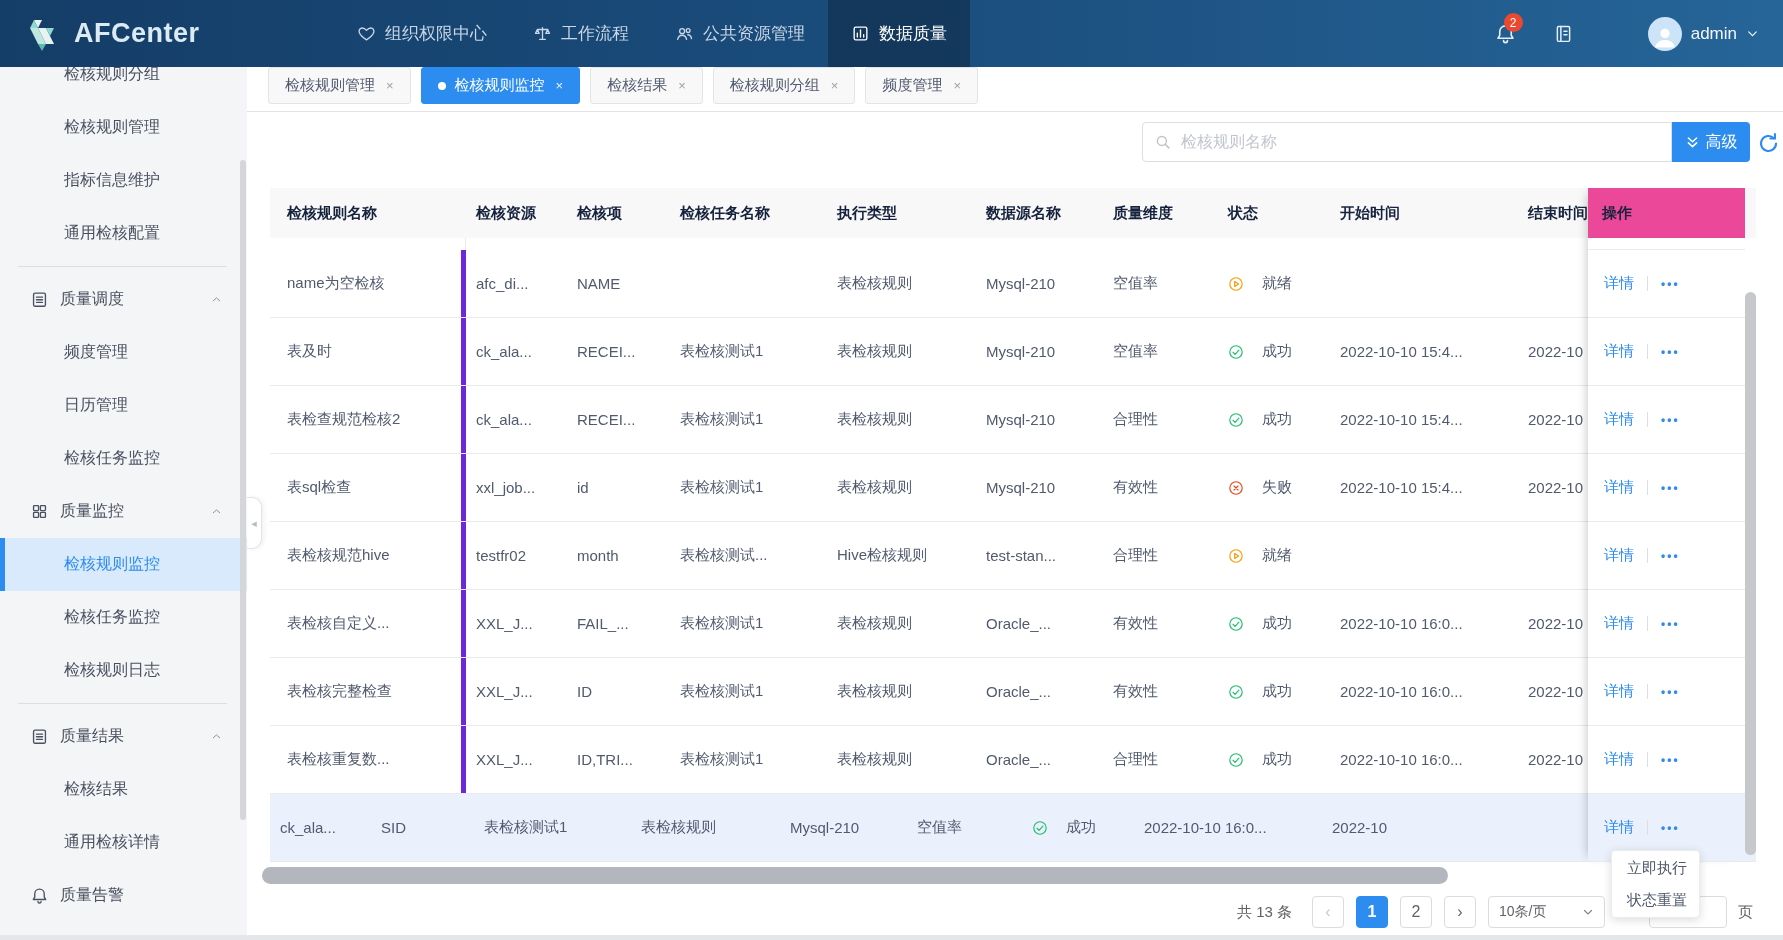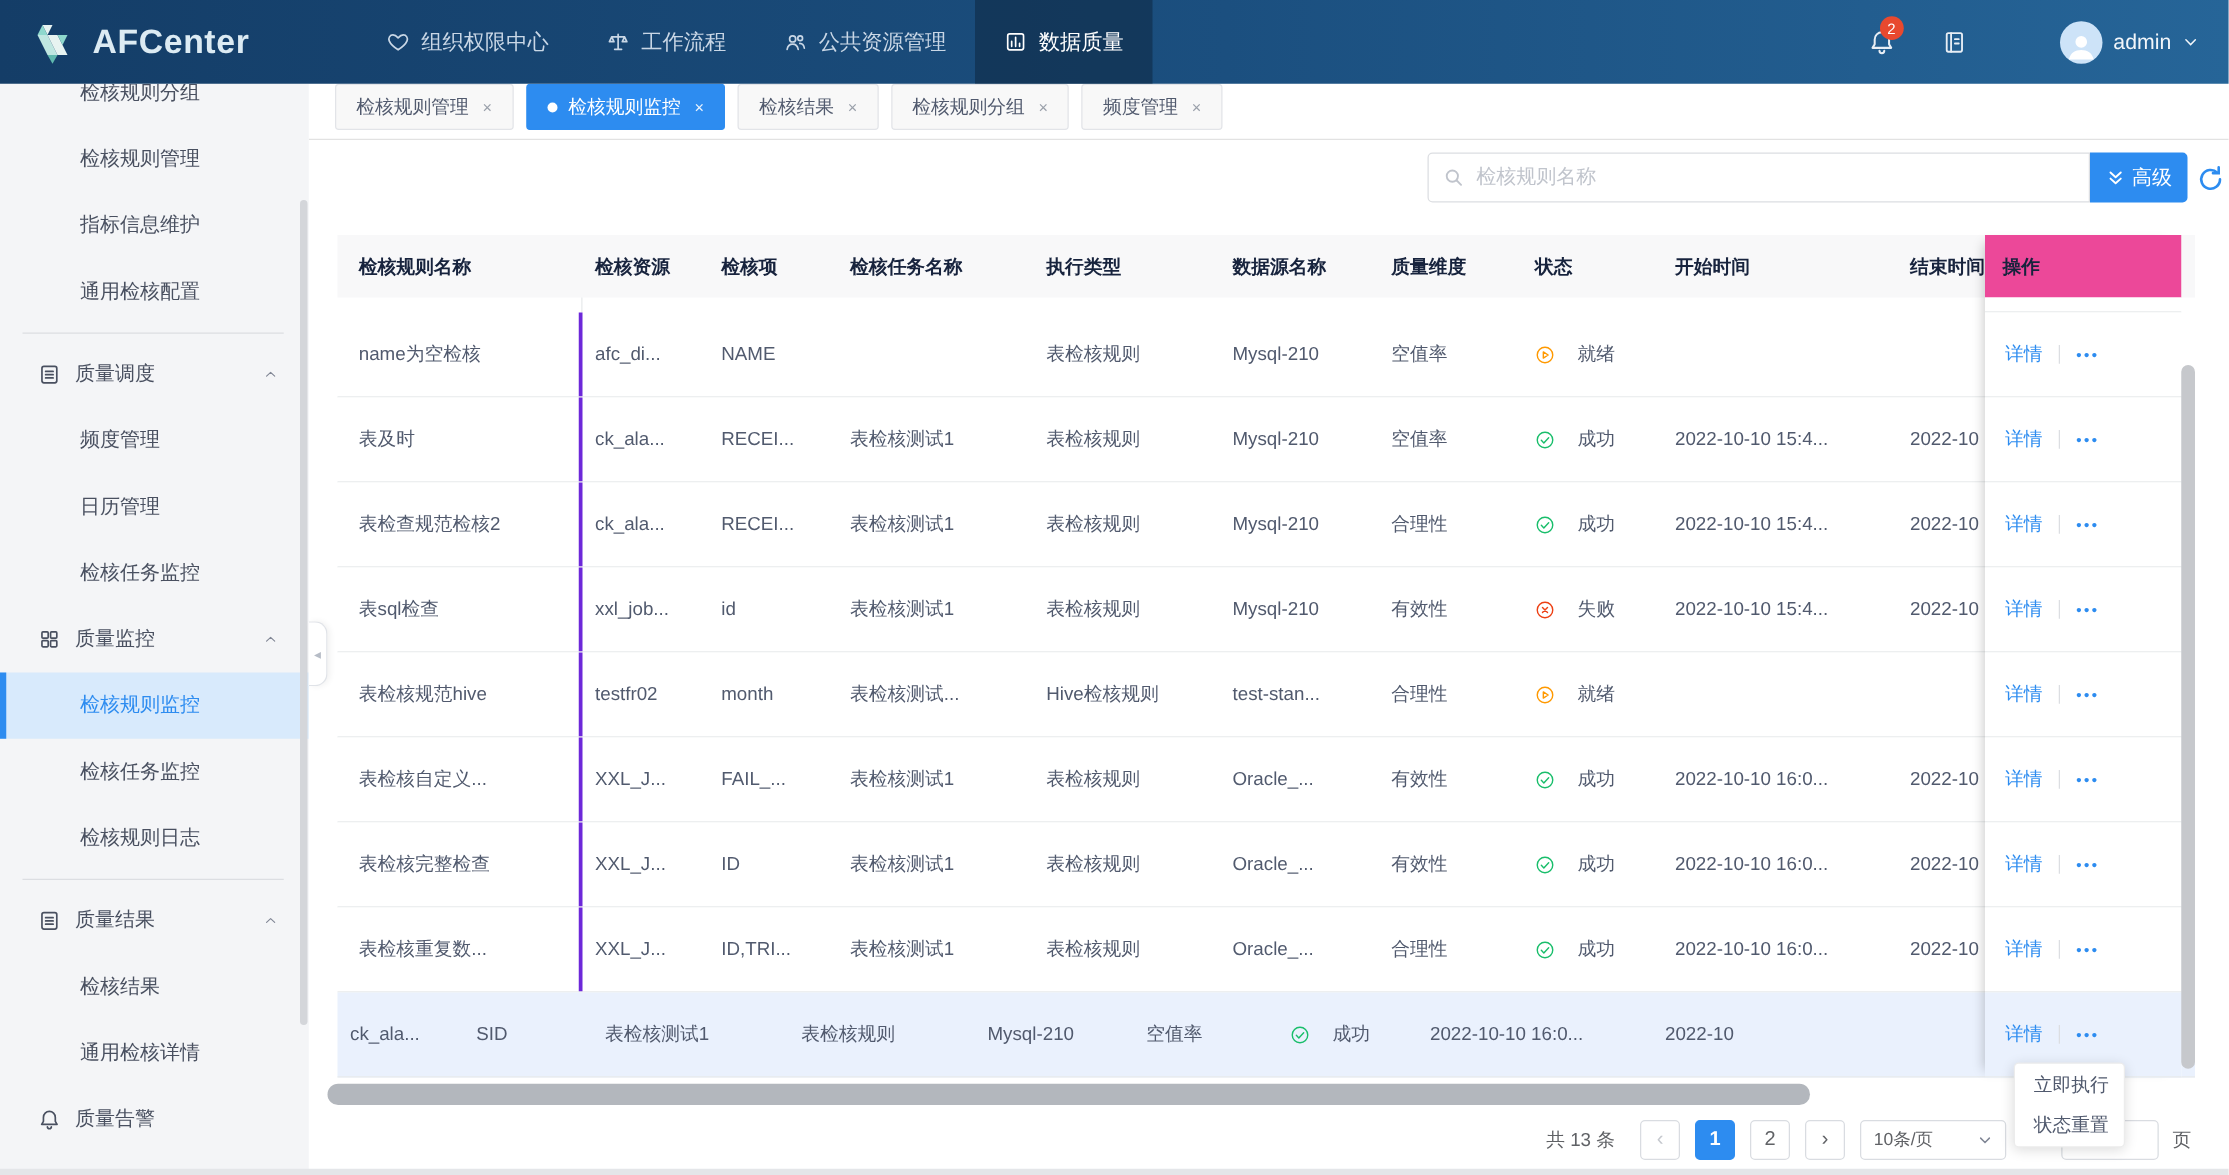--- a/index.html
+++ b/index.html
@@ -3,21 +3,21 @@
 <meta charset="utf-8">
 <style>
   * { box-sizing: border-box; margin: 0; padding: 0; }
   html,body { width:1783px; height:940px; overflow:hidden; }
   body { font-family:"Liberation Sans","DejaVu Sans",sans-serif; background:#fff; position:relative; color:#515a6e; }
   svg { display:block; }
 
   
   .navbar { position:absolute; left:0; top:0; width:1783px; height:67px;
     background:linear-gradient(90deg,#143d67 0%,#1b4f7f 55%,#266598 100%);
-    display:flex; align-items:center; z-index:30; }
+    display:flex; align-items:center; z-index:30;gap:48px; }
   .brand { display:flex; align-items:center; gap:10px; padding-left:26px; width:250px; }
   .brand-text { font-size:27px; font-weight:bold; color:#dcebf3; letter-spacing:.5px; }
   .topmenu { display:flex; height:100%; margin-left:36px; }
   .nav-item { display:flex; align-items:center; gap:9px; padding:0 23px; height:100%;
     color:#c9d7e6; font-size:17px; cursor:pointer; }
   .nav-item.active { background:rgba(10,30,52,.45); color:#fff; }
   .nav-right { margin-left:auto; display:flex; align-items:center; padding-right:24px; }
   .bell-wrap { position:relative; color:#e8eef5; margin-right:36px; cursor:pointer; }
   .badge { position:absolute; top:-9px; left:10px; min-width:19px; height:19px; border-radius:10px;
     background:#e8492f; color:#fff; font-size:12px; display:flex; align-items:center; justify-content:center; padding:0 4px; }
@@ -65,21 +65,21 @@
   
   .table-area { position:relative; margin-left:23px; width:1486px; height:697px; font-size:15px; }
   .thead { display:flex; height:50px; background:#f8f8f9; align-items:center; color:#17233d; font-weight:bold; }
   .thead .hc { padding-left:10px; white-space:nowrap; overflow:hidden; }
   .thead .hc:first-child { padding-left:17px; }
   .spacer-row { height:12px; display:flex; }
   .spacer-row .sp1 { width:196px; border-right:1px solid #e8eaec; }
   .trow { display:flex; height:68px; align-items:center; border-bottom:1px solid #e8eaec; background:#fff; cursor:pointer; }
   .trow.hl { background:#eaf1fd; }
   .tc { padding-left:10px; white-space:nowrap; overflow:hidden; color:#515a6e; }
-  .tc.c0 { padding-left:17px; border-right:3px solid #6d28d9; align-self:stretch; display:flex; align-items:center;text-align:center; }
+  .tc.c0 { padding-left:17px; border-right:5px solid #6d28d9; align-self:stretch; display:flex; align-items:center;text-align:center; }
   .status { display:flex; align-items:center; gap:18px; }
   .st-ready { color:#ff9900; } .st-success { color:#19be6b; } .st-fail { color:#ed4014; }
   .status .stxt { color:#515a6e; }
 
   .fixed-panel { position:absolute; left:1318px; top:0; width:157px; height:674px; background:#fff;
     box-shadow:-7px 0 9px -6px rgba(0,0,0,.22); z-index:5; }
   .panel-head { height:50px; background:#ec4899; display:flex; align-items:center; padding-left:14px;
     color:#17233d; font-weight:bold; }
   .panel-spacer { height:12px; border-bottom:1px solid #e8eaec; background:#fff; }
   .prow { height:68px; display:flex; align-items:center; padding-left:16px; border-bottom:1px solid #e8eaec; background:#fff; }

